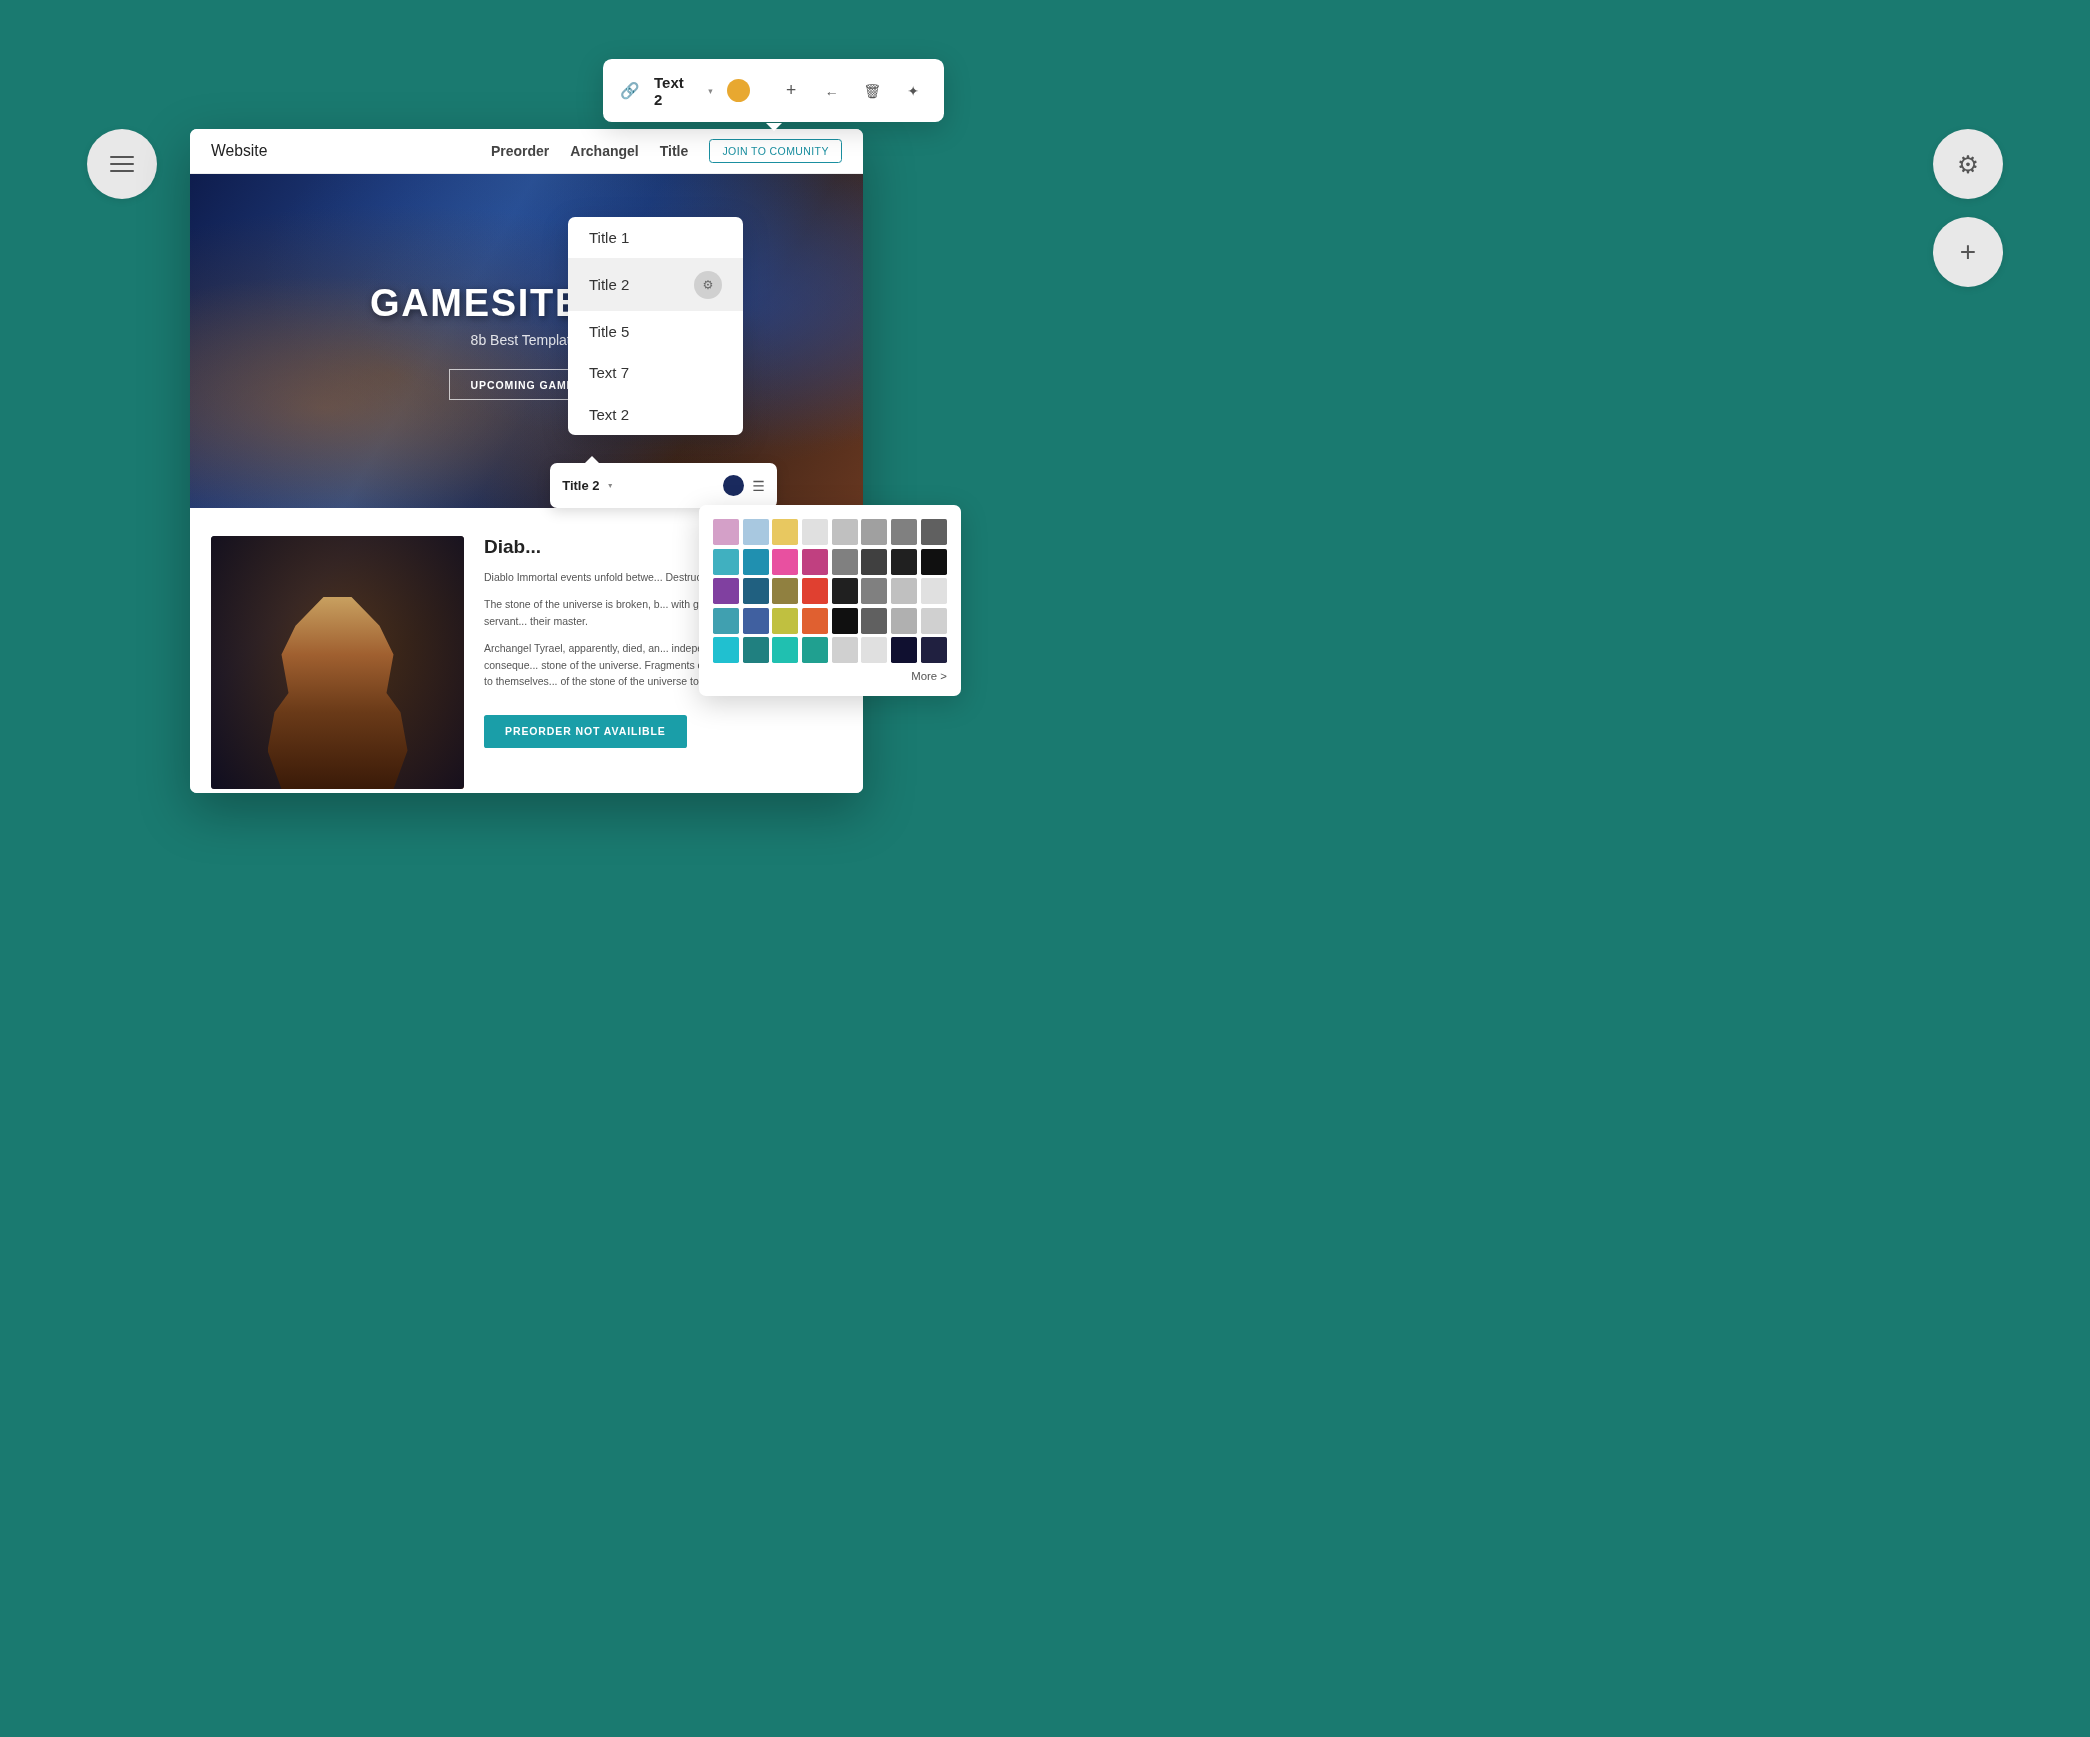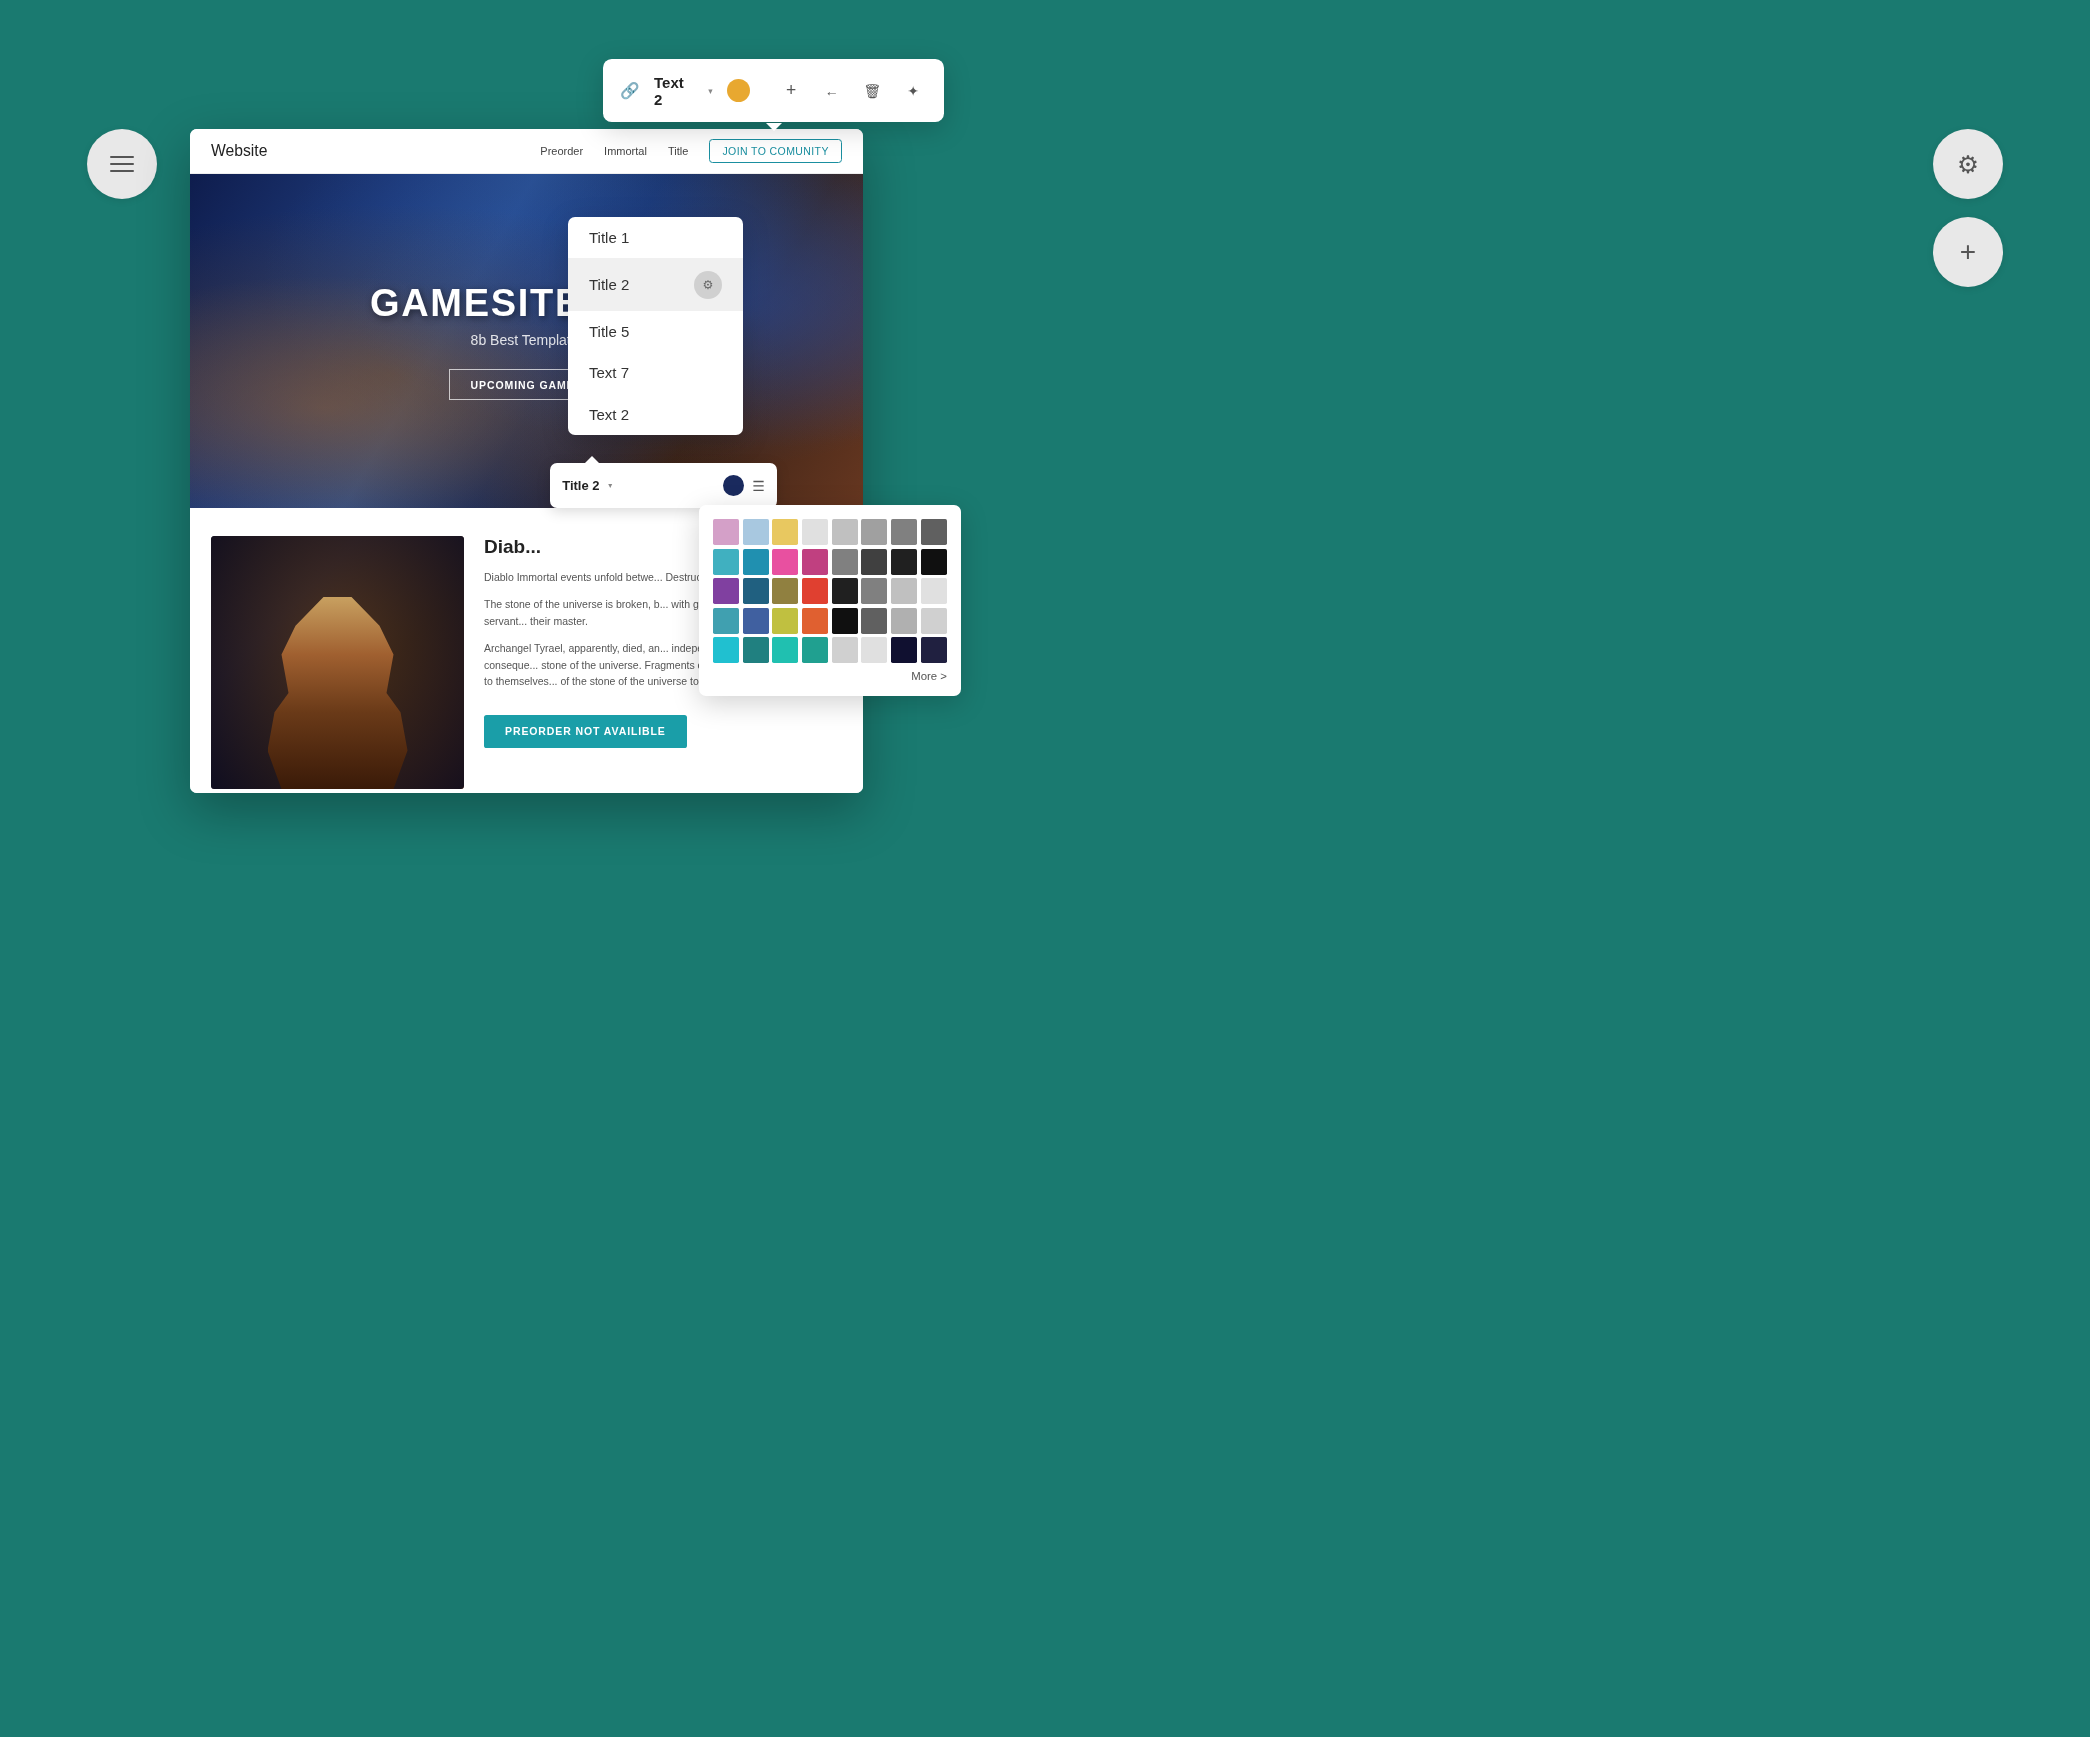--- a/index.html
+++ b/index.html
@@ -39,23 +39,24 @@
       font-weight: 400;
       font-size: 15.7px;
       color: #222;
     }
     .site-nav-links {
       display: flex;
       gap: 21px;
       align-items: center;
     }
     .nav-link {
-      font-size: 11px;
+      font-size: 14px;
       color: #444;
       text-decoration: none;
+      font-weight: bold;
     }
     .nav-btn {
       background: transparent;
       border: 1.7px solid #1a8fa0;
       color: #1a8fa0;
       padding: 5.2px 12.2px;
       border-radius: 3.5px;
       font-size: 10.5px;
       font-weight: 400;
       cursor: pointer;
@@ -439,21 +440,21 @@
     <span style="font-size:14px;">✦</span>
   </button>
 </div>
 
 <div class="browser-window">
 
   <nav class="site-navbar">
     <span class="site-logo">Website</span>
     <div class="site-nav-links">
       <a class="nav-link">Preorder</a>
-      <a class="nav-link">Immortal</a>
+      <a class="nav-link">Archangel</a>
       <a class="nav-link">Title</a>
       <button class="nav-btn">JOIN TO COMUNITY</button>
     </div>
   </nav>
 
   <div class="hero-section">
     <div class="hero-bg"></div>
     <div class="hero-overlay-shapes"></div>
 
     <div style="position:absolute;inset:0;z-index:1;background:

